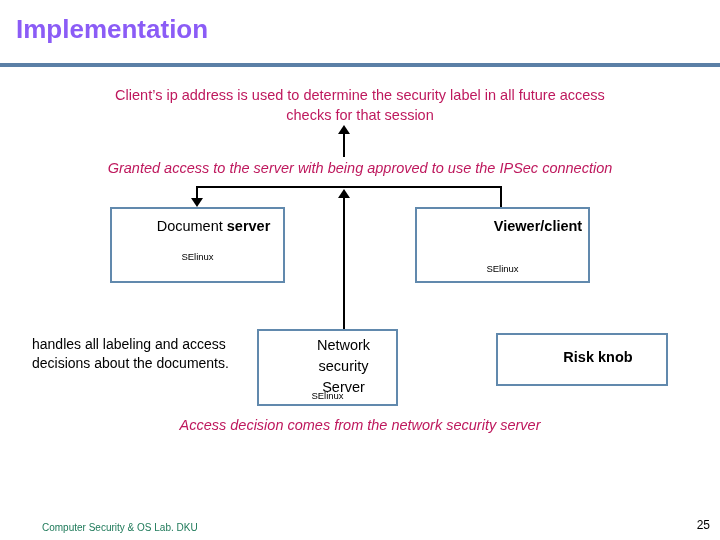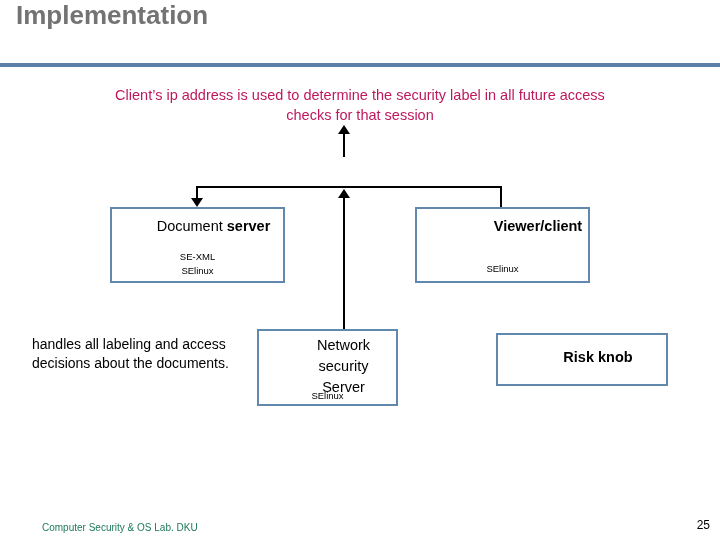--- a/index.html
+++ b/index.html
@@ -15,24 +15,24 @@
     width: 720px;
     height: 540px;
     background: #ffffff;
     overflow: hidden;
   }
 
   
   .slide-title {
     position: absolute;
     left: 16px;
-    top: 0;
+    top: 14px;
     font-size: 26px;
     font-weight: bold;
-    color: #737373;
+    color: #8b5cf6;
     letter-spacing: 0px;
     white-space: nowrap;
   }
   .title-rule {
     position: absolute;
     left: 0px;
     top: 63px;
     width: 720px;
     height: 4px;
     background: #5b7fa6;
@@ -188,33 +188,33 @@
 <div class="slide">
 
   <div class="slide-title">Implementation</div>
   <div class="title-rule"></div>
 
   <div class="caption caption-top">Client’s ip address is used to determine the security label in all future access checks for that session</div>
 
   <div class="conn vline" id="arrow-short-stem"></div>
   <div id="arrow-short-head"></div>
 
+  <div class="caption caption-granted">Granted access to the server with being approved to use the IPSec connection</div>
 
   <div class="conn hline" id="bracket-top"></div>
   <div class="conn vline" id="bracket-right"></div>
   <div class="conn vline" id="bracket-left"></div>
   <div id="bracket-arrow-head"></div>
 
   <div class="conn vline" id="arrow-long-stem"></div>
   <div id="arrow-long-head"></div>
 
   <div class="box" id="box-doc-server">
     <div class="box-title"><span class="thin">Document </span><span class="bold">server</span></div>
     <div class="box-sub">
-      <div>SE-XML</div>
       <div>SElinux</div>
     </div>
   </div>
 
   <div class="box" id="box-viewer">
     <div class="box-title">Viewer/client</div>
     <div class="box-sub">SElinux</div>
   </div>
 
   <div class="note-left">handles all labeling and access decisions about the documents.</div>
@@ -224,17 +224,18 @@
       <div>Network security</div>
       <div>Server</div>
     </div>
     <div class="box-sub">SElinux</div>
   </div>
 
   <div class="box" id="box-risk">
     <div class="box-title">Risk knob</div>
   </div>
 
+  <div class="caption caption-bottom">Access decision comes from the network security server</div>
 
   <div class="footer-text">Computer Security &amp; OS Lab. DKU</div>
   <div class="footer-page">25</div>
 
 </div>
 
 </body></html>

